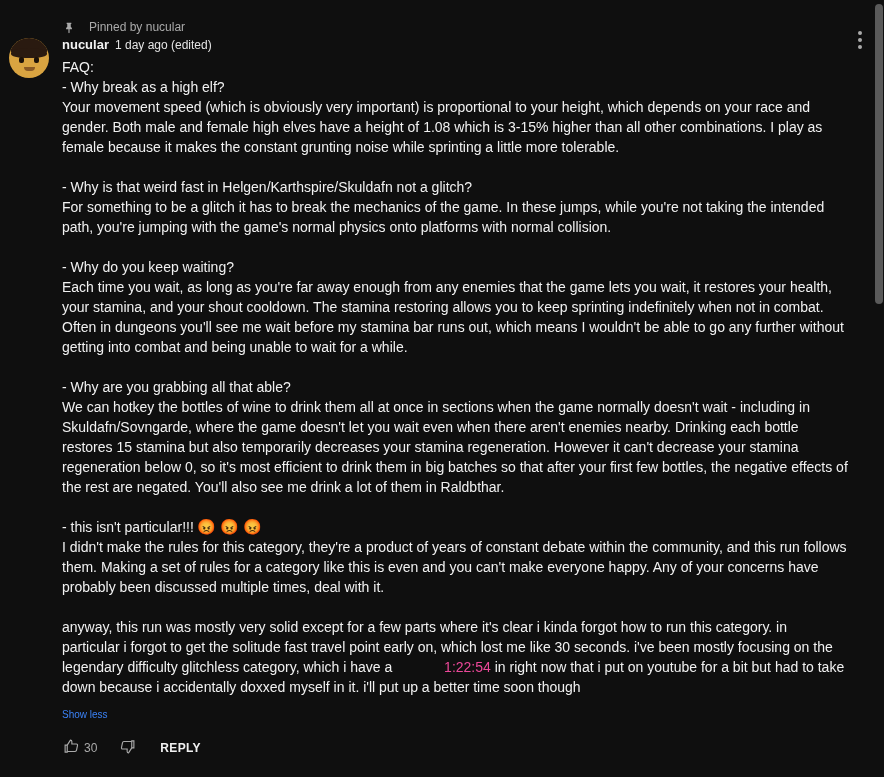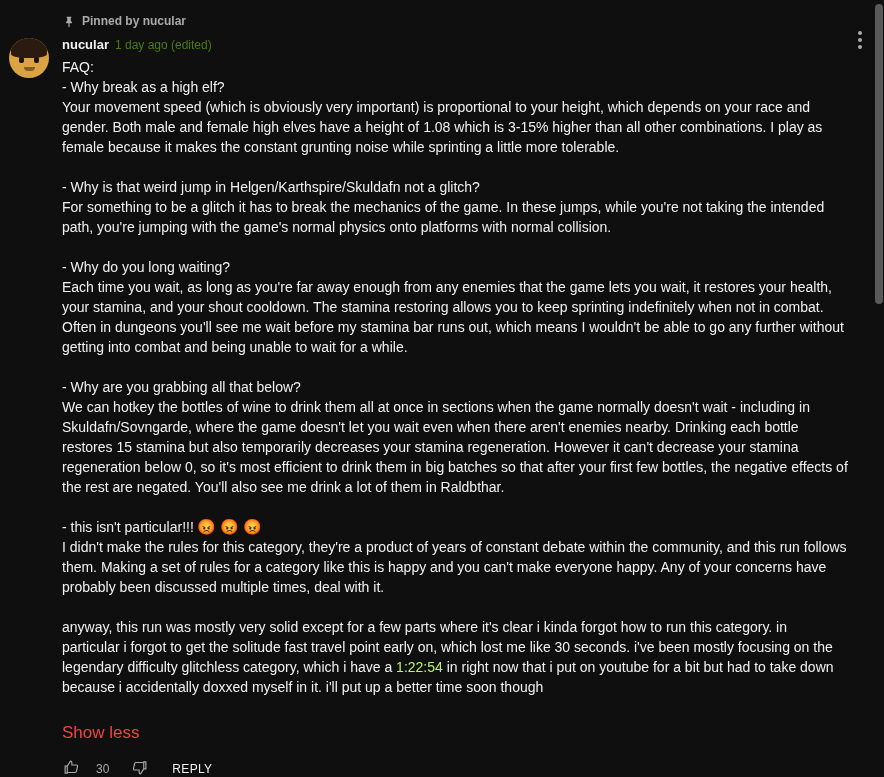--- a/index.html
+++ b/index.html
@@ -14,27 +14,27 @@
     color: #f1f1f1;
     -webkit-font-smoothing: antialiased;
   }
   .comment {
     position: relative;
     width: 884px;
     padding: 14px 0 0 0;
   }
   .pinned-row {
     display: flex;
-    align-items: flex-start;
-    gap: 6px;
+    align-items: flex-end;
+    gap: 13px;
     margin-left: 62px;
     height: 20px;
     font-size: 12px;
     color: #aaaaaa;
-    font-weight: 700;
+    font-weight: 400;
   }
   .pin-icon {
     display: inline-block;
     width: 14px; height: 14px;
     position: relative;
     top: 1px;
   }
   .pin-icon svg { display: block; }
   .body-row {
     display: flex;
@@ -101,62 +101,62 @@
     line-height: 18px;
     margin-bottom: 3px;
   }
   .author {
     font-size: 13px;
     font-weight: bold;
     color: #f1f1f1;
   }
   .timestamp {
     font-size: 12px;
-    color: #4d7c0f;
+    color: #e5e5e5;
   }
   .comment-text {
     font-size: 14px;
     line-height: 20px;
     color: #f1f1f1;
     white-space: pre-wrap;
     word-wrap: break-word;
     max-width: 800px;
   }
   .comment-text b { font-weight: normal; }
-  .link { color: #bef264; text-decoration: none; }
+  .link { color: #ec4899; text-decoration: none; margin-left: 48px; }
   .emoji { font-size: 15px; }
   .show-less {
-    margin-top: 26px;
-    font-size: 17px;
+    margin-top: 12px;
+    font-size: 10px;
     font-weight: 500;
-    color: #ef4444;
+    color: #3b82f6;
     display: inline-block;
   }
   .actions {
     display: flex;
     align-items: center;
     gap: 0;
     margin-top: 10px;
     height: 32px;
   }
   .act-btn {
     display: flex;
     align-items: center;
-    gap: 16px;
+    gap: 4px;
     height: 32px;
     color: #aaaaaa;
     font-size: 12px;
     font-weight: 500;
   }
   .like-btn { padding-left: 1px; padding-right: 6px; }
   .dislike-btn { padding-left: 16px; padding-right: 6px; }
   .reply-btn {
     margin-left: 18px;
     font-size: 12px;
-    font-weight: 400;
+    font-weight: 700;
     color: #f1f1f1;
     letter-spacing: .3px;
     height: 32px;
     display: flex;
     align-items: center;
   }
   .count { color: #aaaaaa; font-size: 12px; }
   .kebab {
     position: absolute;
     right: 12px;
@@ -220,31 +220,31 @@
 
       <div class="meta-row">
         <span class="author">nucular</span>
         <span class="timestamp">1 day ago (edited)</span>
       </div>
 
       <div class="comment-text"><span>FAQ:</span>
 <span>- Why break as a high elf?</span>
 <span>Your movement speed (which is obviously very important) is proportional to your height, which depends on your race and gender. Both male and female high elves have a height of 1.08 which is 3-15% higher than all other combinations. I play as female because it makes the constant grunting noise while sprinting a little more tolerable.</span>
 
-<span>- Why is that weird jump in Helgen/Karthspire/Skuldafn not a glitch?</span>
+<span>- Why is that weird fast in Helgen/Karthspire/Skuldafn not a glitch?</span>
 <span>For something to be a glitch it has to break the </span><b>mechanics</b><span> of the game. In these jumps, while you're not taking the intended path, you're jumping with the game's normal physics onto platforms with normal collision.</span>
 
-<span>- Why do you long waiting?</span>
+<span>- Why do you keep waiting?</span>
 <span>Each time you wait, as long as you're far away enough from any enemies that the game lets you wait, it restores your health, your stamina, and your shout cooldown. The stamina restoring allows you to keep sprinting indefinitely when not in combat. Often in dungeons you'll see me wait before my stamina bar runs out, which means I wouldn't be able to go any further without getting into combat and being unable to wait for a while.</span>
 
-<span>- Why are you grabbing all that below?</span>
+<span>- Why are you grabbing all that able?</span>
 <span>We can hotkey the bottles of wine to drink them all at once in sections when the game normally doesn't wait - including in Skuldafn/Sovngarde, where the game doesn't let you wait even when there aren't enemies nearby. Drinking each bottle restores 15 stamina but also temporarily decreases your stamina regeneration. However it can't decrease your stamina regeneration below 0, so it's most efficient to drink them in big batches so that after your first few bottles, the negative effects of the rest are negated. You'll also see me drink a lot of them in Raldbthar.</span>
 
 <span>- this isn't particular!!! </span><span class="emoji">😡 😡 😡</span>
-<span>I didn't make the rules for this category, they're a product of years of constant debate within the community, and this run follows them. Making a set of rules for a category like this is </span><b>happy</b><span> and you can't make everyone happy. Any of your concerns have probably been discussed multiple times, deal with it.</span>
+<span>I didn't make the rules for this category, they're a product of years of constant debate within the community, and this run follows them. Making a set of rules for a category like this is </span><b>even</b><span> and you can't make everyone happy. Any of your concerns have probably been discussed multiple times, deal with it.</span>
 
 <span>anyway, this run was mostly very solid except for a few parts where it's clear i kinda forgot how to run this category. in particular i forgot to get the solitude fast travel point early on, which lost me like 30 seconds. i've been mostly focusing on the legendary difficulty glitchless category, which i have a </span><a class="link" href="#">1:22:54</a><span> in right now that i put on youtube for a bit but had to take down because i accidentally doxxed myself in it. i'll put up a better time soon though</span></div>
 
       <div class="show-less">Show less</div>
 
       <div class="actions">
         <div class="act-btn like-btn">
           <span>
             <svg width="17" height="17" viewBox="0 0 24 24" fill="none" stroke="#aaaaaa" stroke-width="1.6">
               <path d="M3 10h3v10H3z"></path>

